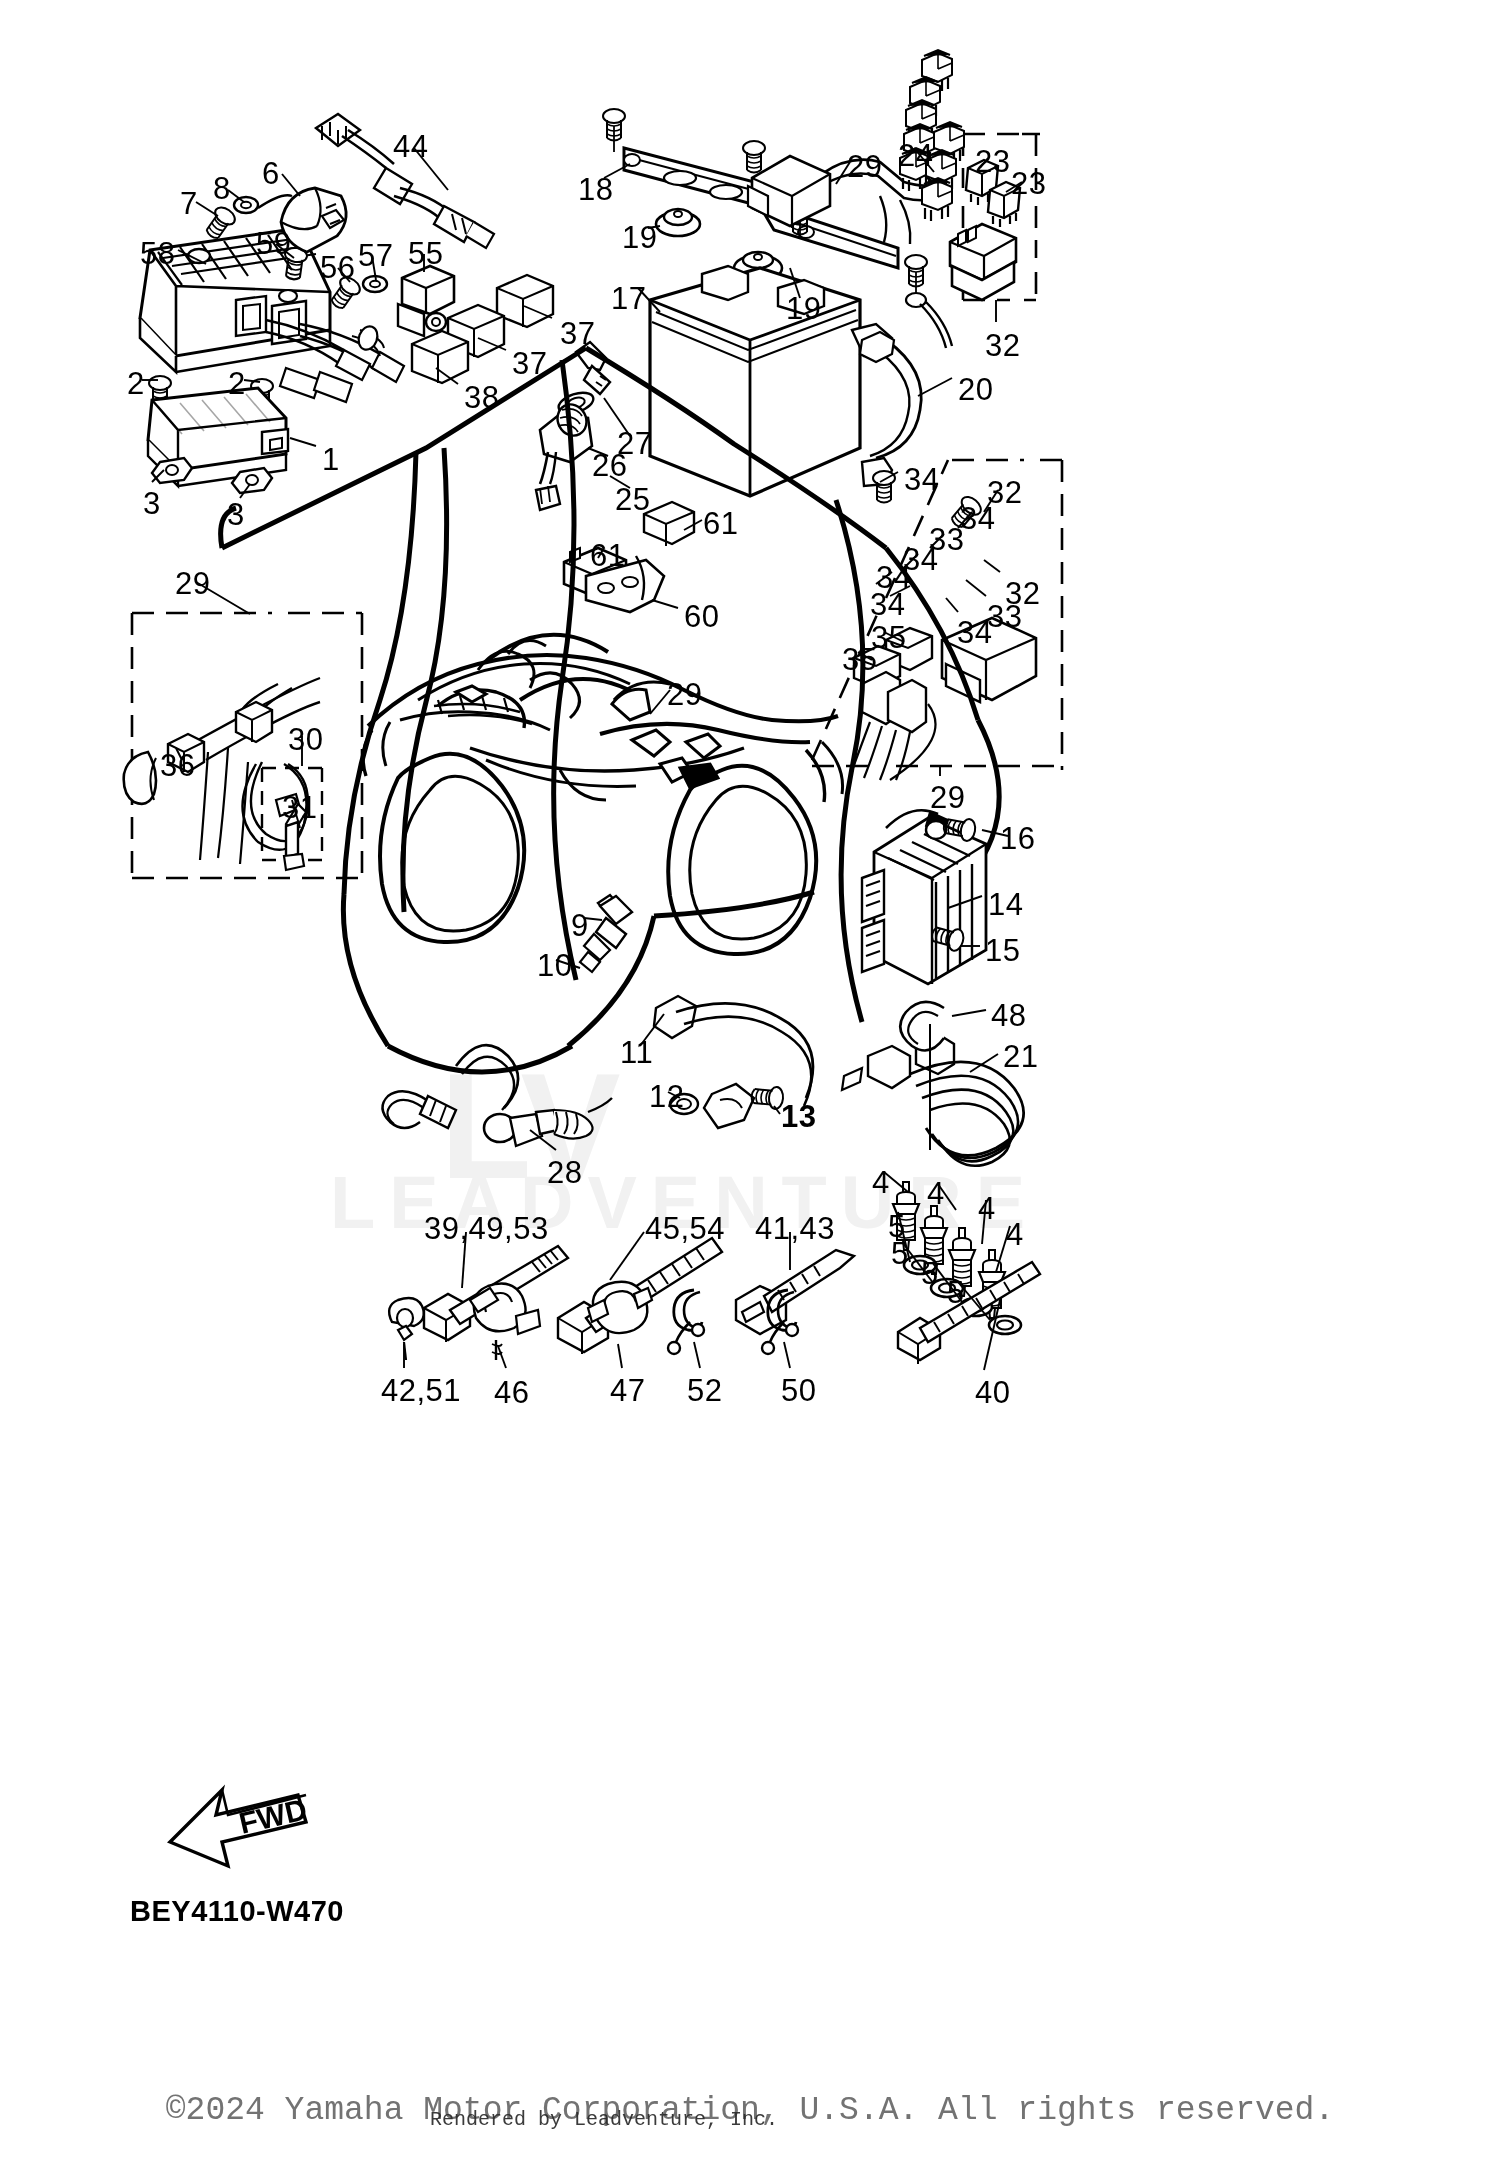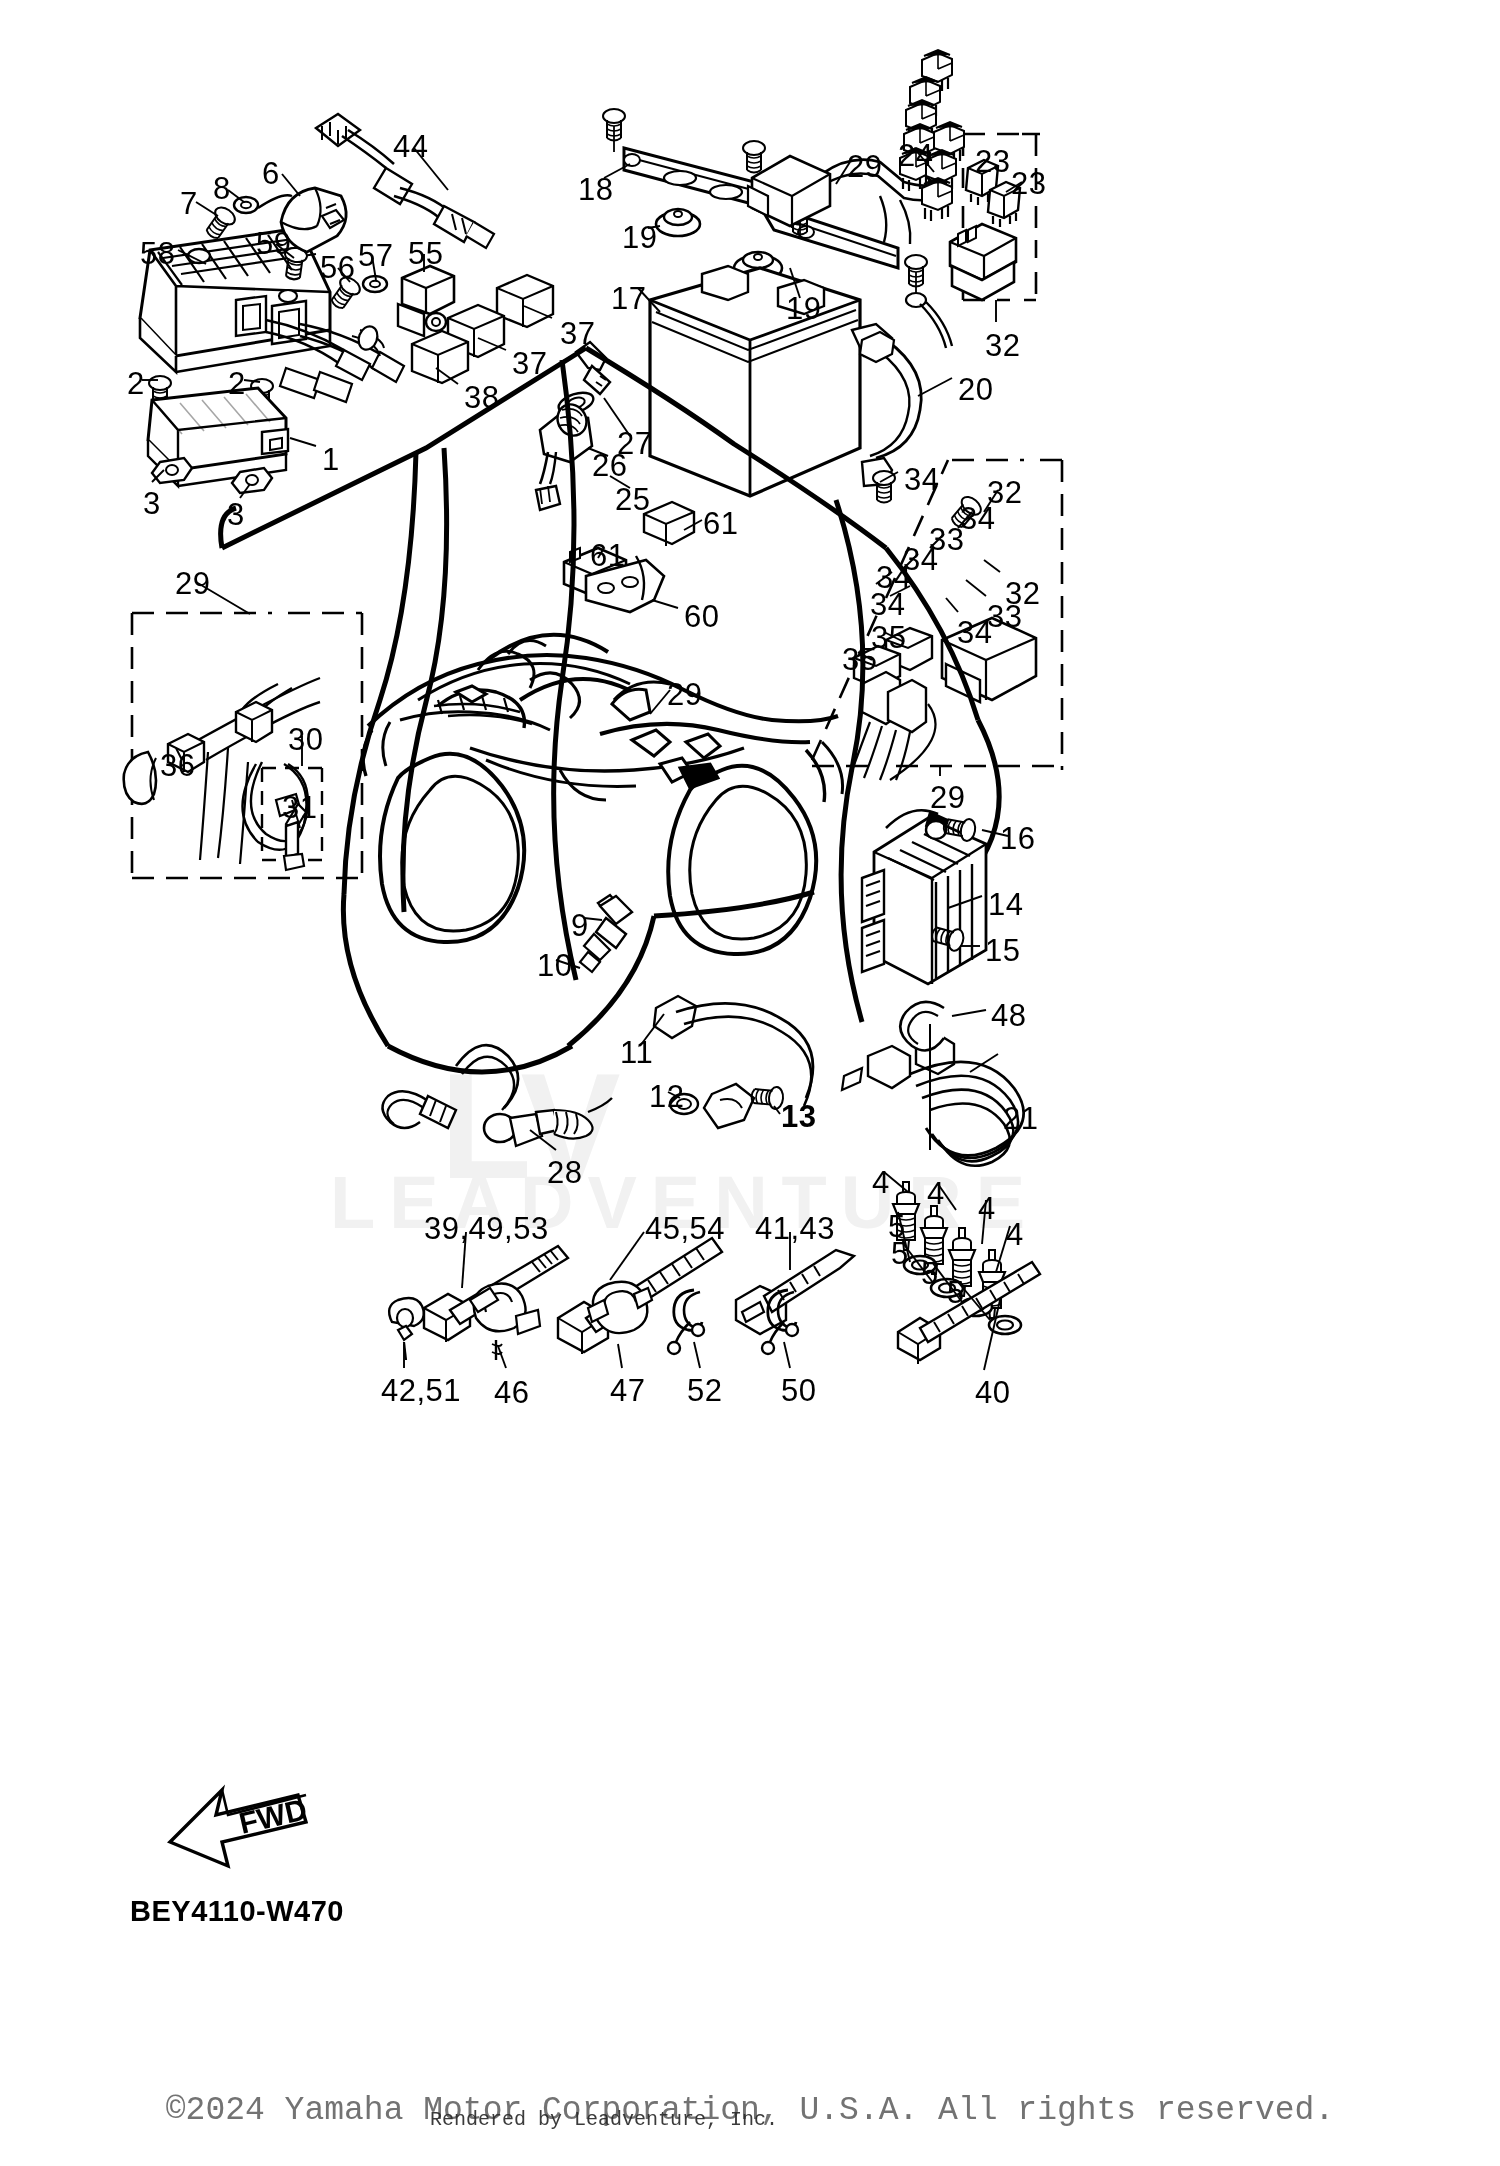--- a/index.html
+++ b/index.html
@@ -757,21 +757,21 @@
       <div class="cal" style="left: 175px; top: 568px;">29</div>
       <div class="cal" style="left: 160px; top: 750px;">36</div>
       <div class="cal" style="left: 288px; top: 724px;">30</div>
       <div class="cal" style="left: 282px; top: 792px;">31</div>
       <div class="cal" style="left: 1000px; top: 823px;">16</div>
       <div class="cal" style="left: 988px; top: 889px;">14</div>
       <div class="cal" style="left: 985px; top: 935px;">15</div>
       <div class="cal" style="left: 571px; top: 910px;">9</div>
       <div class="cal" style="left: 537px; top: 950px;">10</div>
       <div class="cal" style="left: 991px; top: 1000px;">48</div>
-      <div class="cal" style="left: 1003px; top: 1103px; text-align: right;">21</div>
+      <div class="cal" style="left: 1003px; top: 1041px; text-align: right;">21</div>
       <div class="cal" style="left: 620px; top: 1037px;">11</div>
       <div class="cal" style="left: 649px; top: 1081px;">12</div>
       <div class="cal" style="left: 781px; top: 1101px; font-weight: bold;">13</div>
       <div class="cal" style="left: 547px; top: 1157px;">28</div>
       <div class="cal" style="left: 872px; top: 1167px;">4</div>
       <div class="cal" style="left: 927px; top: 1178px;">4</div>
       <div class="cal" style="left: 978px; top: 1193px;">4</div>
       <div class="cal" style="left: 1006px; top: 1219px;">4</div>
       <div class="cal" style="left: 888px; top: 1211px;">5</div>
       <div class="cal" style="left: 891px; top: 1238px;">5</div>

